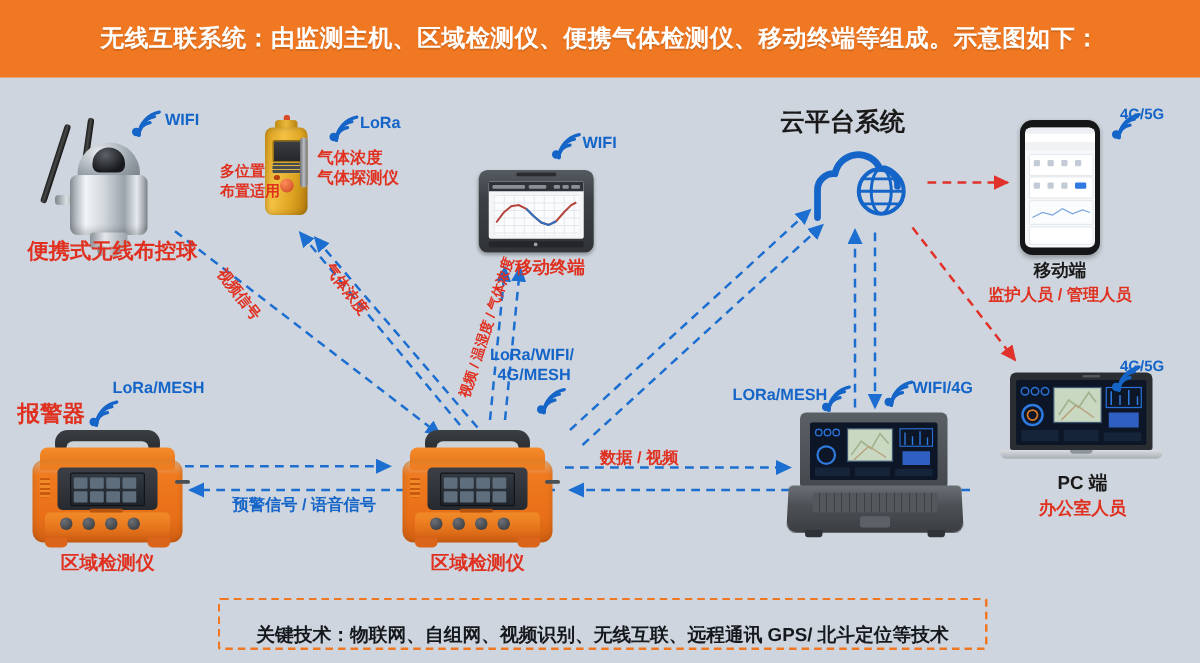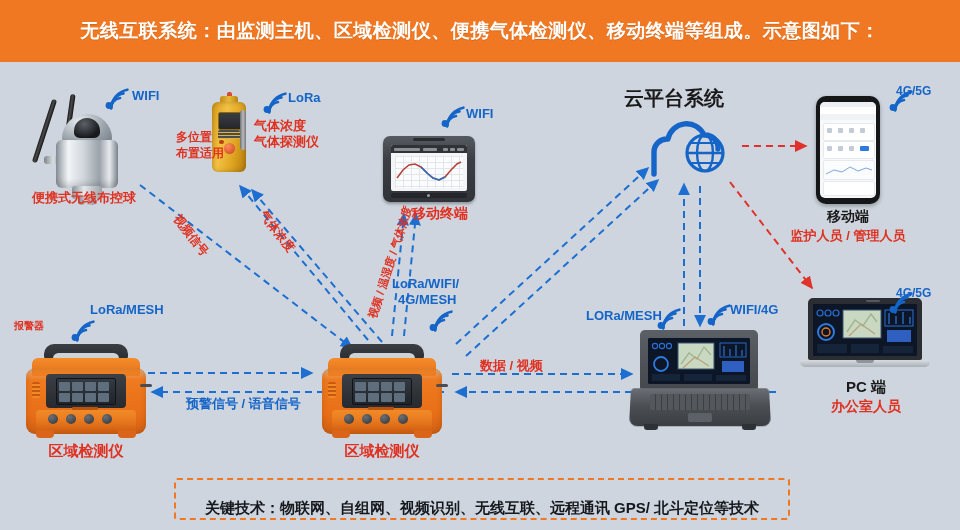--- a/index.html
+++ b/index.html
@@ -230,21 +230,21 @@
     <svg viewBox="0 0 30 26">
         <g transform="rotate(-22 15 13)" fill="none" stroke="#1565c8" stroke-width="2.6" stroke-linecap="round">
       <path d="M8 20 a10 10 0 0 1 12 -6"></path>
           <path d="M8 20 a15 15 0 0 1 17 -9"></path>
           <path d="M8 20 a20 20 0 0 1 22 -11"></path>
     </g>
         <circle cx="9" cy="19.5" r="3.4" fill="#1565c8"></circle>
       </svg>
   </div>
   <div class="lbl lbl-blue" style="left:132px;top:88px;font-size:13px;">WIFI</div>
-  <div class="lbl lbl-red lbl-c" style="left:22px;top:190px;width:124px;font-size:13px;">便携式无线布控球</div>
+  <div class="lbl lbl-red lbl-c" style="left:22px;top:190px;width:124px;font-size:17px;">便携式无线布控球</div>
 
   <div class="pgd">
     <div class="nub"></div>
     <div class="top"></div>
     <div class="shell"></div>
     <div class="scr"></div>
     <div class="grill"></div>
     <div class="led"></div>
     <div class="btn"></div>
     <div class="clip"></div>
@@ -483,21 +483,21 @@
     <svg viewBox="0 0 30 26">
         <g transform="rotate(-22 15 13)" fill="none" stroke="#1565c8" stroke-width="2.6" stroke-linecap="round">
       <path d="M8 20 a10 10 0 0 1 12 -6"></path>
           <path d="M8 20 a15 15 0 0 1 17 -9"></path>
           <path d="M8 20 a20 20 0 0 1 22 -11"></path>
     </g>
         <circle cx="9" cy="19.5" r="3.4" fill="#1565c8"></circle>
       </svg>
   </div>
   <div class="lbl lbl-blue" style="left:90px;top:302px;font-size:13px;">LoRa/MESH</div>
-  <div class="lbl lbl-red" style="left:14px;top:320px;font-size:10px;">报警器</div>
+  <div class="lbl lbl-red" style="left:14px;top:320px;font-size:18px;">报警器</div>
   <div class="lbl lbl-red lbl-c" style="left:16px;top:442px;width:140px;font-size:15px;">区域检测仪</div>
 
   <div class="ad ad2">
     <div class="handle"></div>
     <div class="shoulder"></div>
     <div class="body"></div>
     <div class="vent"></div>
     <div class="panel"></div>
     <div class="disp">
       <div class="cell" style="left:2px;top:3px;"></div>

